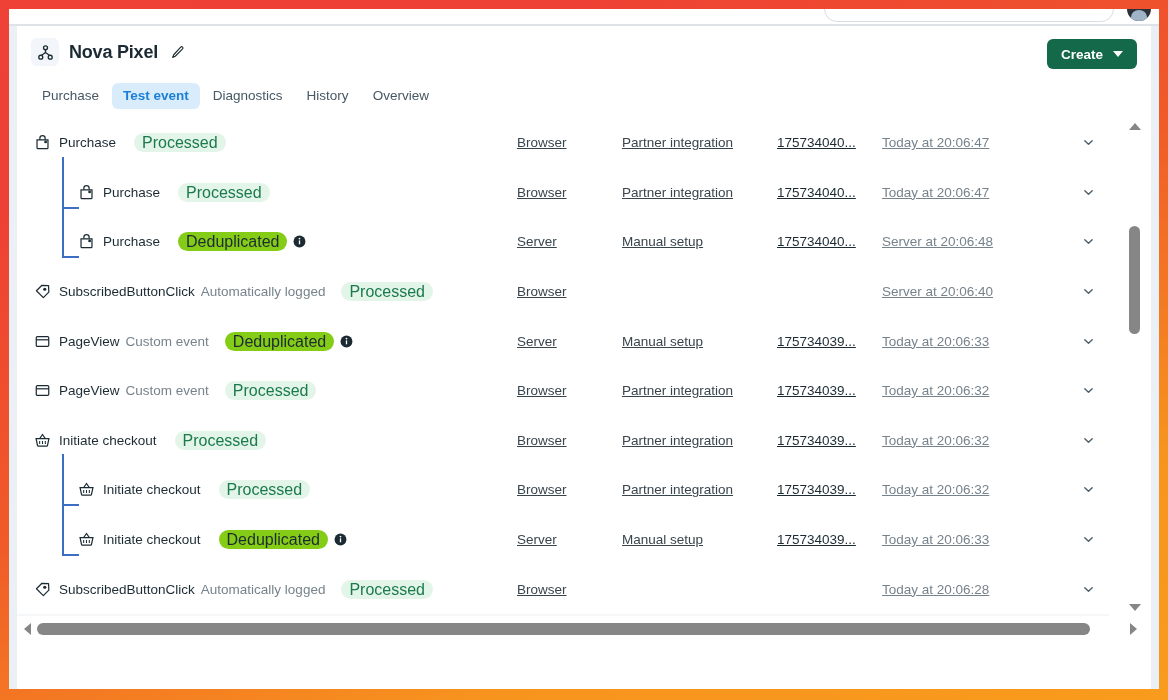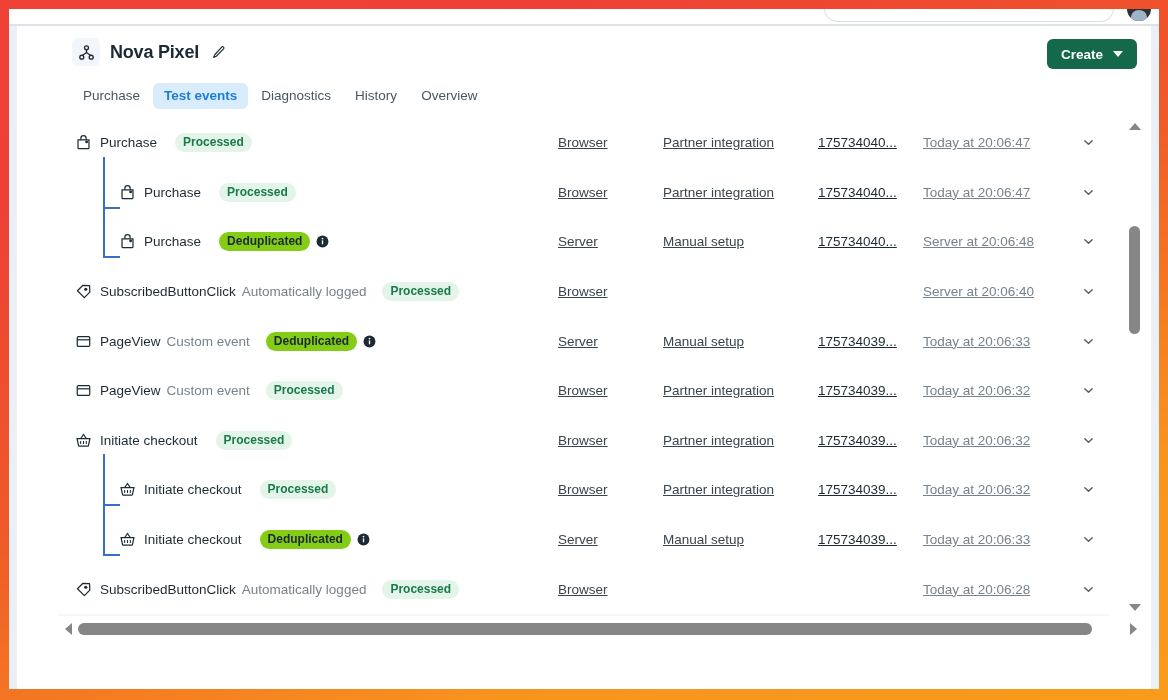--- a/index.html
+++ b/index.html
@@ -87,21 +87,20 @@
     width: 8px;
     background: #eaf0f6;
   }
   #app::before { left: 0; }
   #app::after  { right: 0; }
 
   #page {
     position: absolute;
     top: 0; left: 8px; right: 8px; bottom: 0;
     background: #ffffff;
-    padding-left: 41px;
   }
 
   
   #header {
     position: relative;
     height: 52px;
     padding: 12px 20px 0 14px;
   }
   #title-row {
     display: flex;
@@ -222,22 +221,22 @@
   .ev-sub {
     color: #77838c;
     white-space: nowrap;
     margin-left: -2px;
   }
 
   .badge {
     display: inline-flex;
     align-items: center;
     border-radius: 10px;
-    font-size: 12px;
-    font-weight: bold;
+    font-size: 16px;
+    font-weight: normal;
     padding: 3px 8px;
     white-space: nowrap;
     line-height: 13px;
   }
   .badge.processed { background: #e3f5e9; color: #1a7a4c; }
   .badge.deduplicated { background: #84cc16; color: #1c2b33; }
 
   .info-dot {
     margin-left: 6px;
     display: inline-flex;
@@ -398,21 +397,21 @@
             </div>
           </div>
           <button id="create-button">
             <span>Create</span>
             <span class="caret"></span>
           </button>
         </div>
 
         <div id="tabs">
             <div class="tab">Purchase</div>
-            <div class="tab active">Test events</div>
+            <div class="tab active">Test event</div>
             <div class="tab">Diagnostics</div>
             <div class="tab">History</div>
             <div class="tab">Overview</div>
           </div>
 
         <div id="table-wrap">
           <div id="rows-viewport">
               <div class="event-row">
                 <div class="row-name">
                   <span class="ev-icon">

